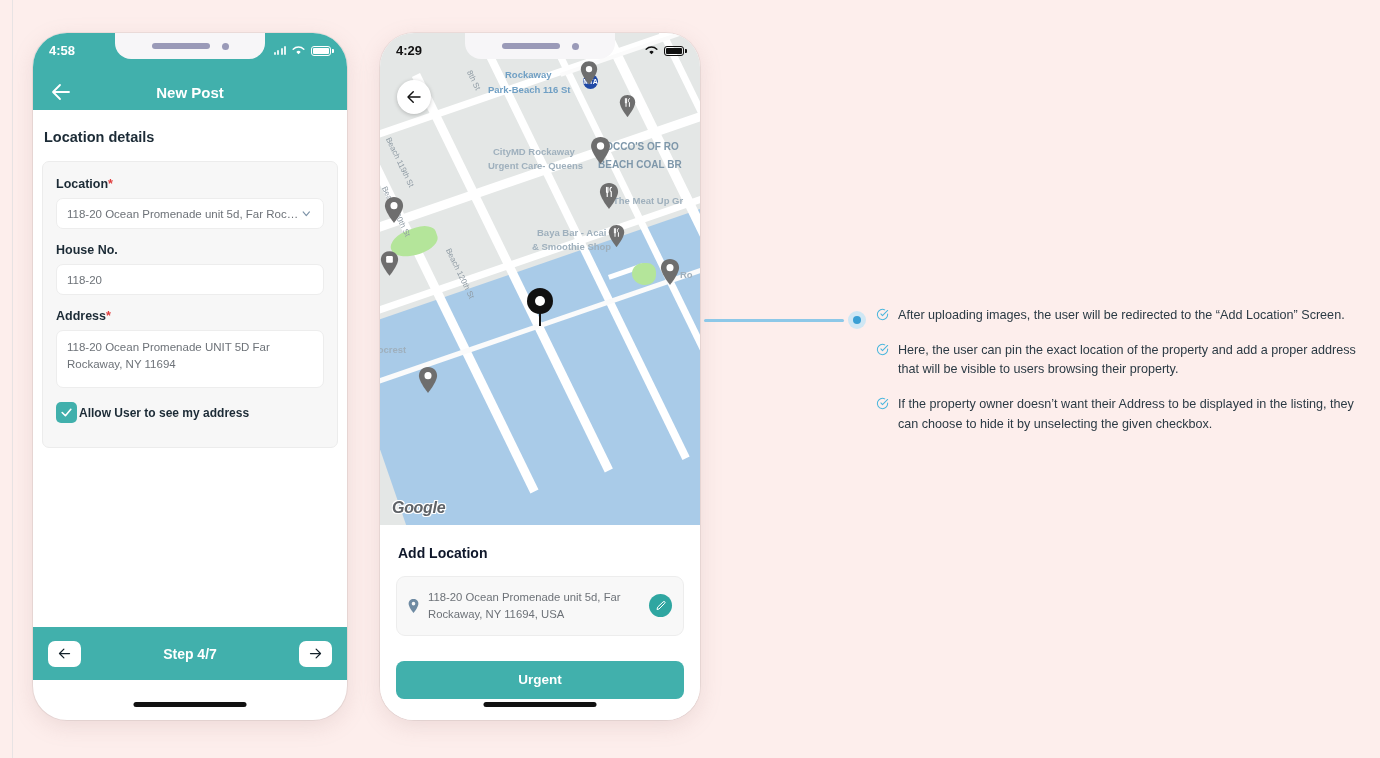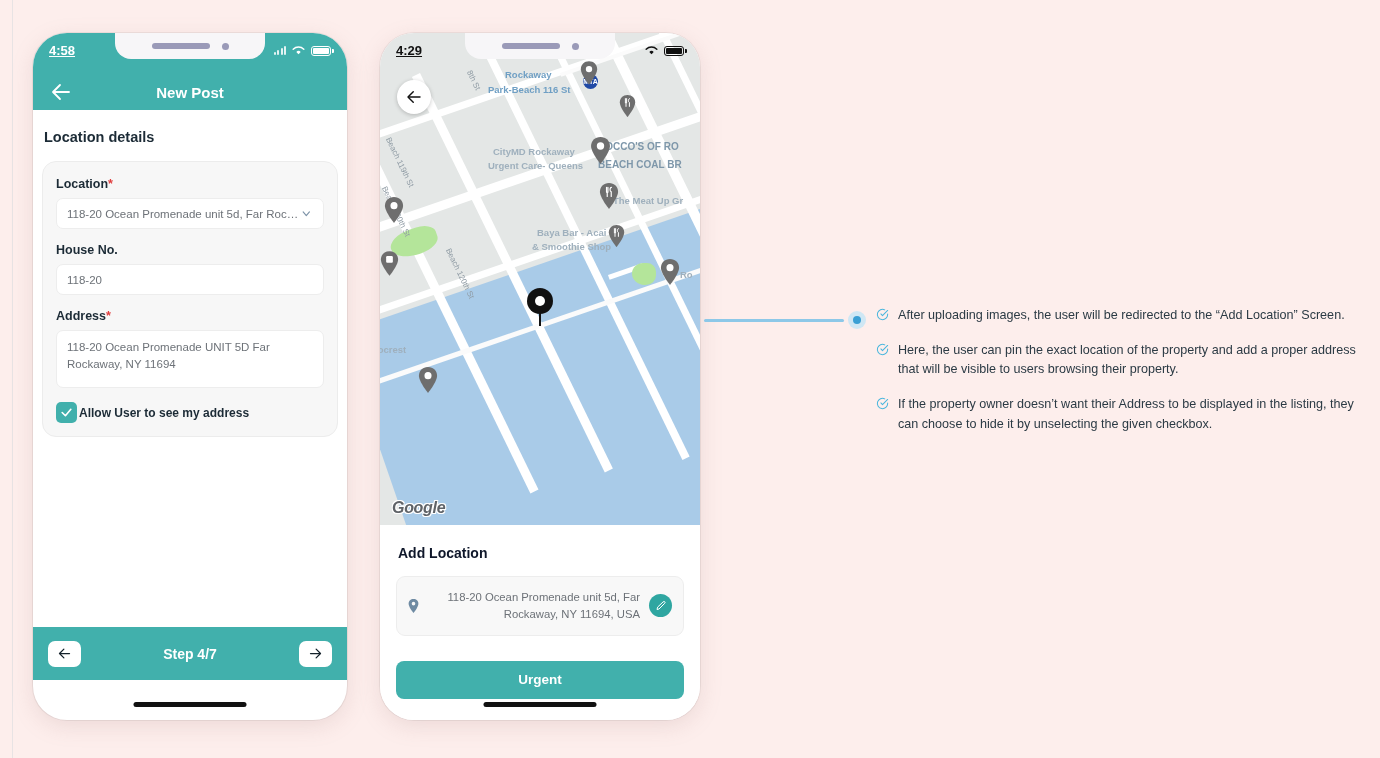--- a/index.html
+++ b/index.html
@@ -30,39 +30,39 @@
   }
   .notch .speaker{width:58px;height:6px;border-radius:3px;background:#9a9ab8;}
   .notch .cam{width:7px;height:7px;border-radius:50%;background:#9a9ab8;}
 
   .statusbar{
     position:absolute;top:0;left:0;right:0;height:30px;
     display:flex;align-items:center;justify-content:space-between;
     padding:0 16px;box-sizing:border-box;z-index:20;
     font-size:13px;font-weight:bold;
   }
-  .statusbar .time{margin-top:5px;text-decoration:underline;}
+  .statusbar .time{margin-top:5px;}
   .status-icons{display:flex;align-items:center;gap:5px;margin-top:5px;}
   .dots{display:flex;align-items:flex-end;gap:1.5px;height:9px;}
   .dots i{display:block;width:2px;border-radius:1px;background:currentColor;opacity:.85;}
   .dots i:nth-child(1){height:3px}.dots i:nth-child(2){height:5px}
   .dots i:nth-child(3){height:7px}.dots i:nth-child(4){height:9px}
   .batt{width:20px;height:10px;border:1.5px solid currentColor;border-radius:3px;position:relative;box-sizing:border-box;}
   .batt:after{content:"";position:absolute;right:-3.5px;top:2.5px;width:2px;height:4px;background:currentColor;border-radius:0 1px 1px 0;}
   .batt i{position:absolute;left:1px;top:1px;bottom:1px;right:1px;background:currentColor;border-radius:1px;}
 
   
   .p1-header{position:absolute;top:0;left:0;right:0;height:77px;background:#41b0ac;color:#fff;z-index:10;}
   .p1-title{position:absolute;left:0;right:0;bottom:9px;text-align:center;font-size:15px;font-weight:bold;}
   .p1-back{position:absolute;left:16px;bottom:6px;width:24px;height:24px;cursor:pointer;}
   .p1-body{position:absolute;top:77px;left:0;right:0;bottom:74px;background:#fff;overflow:hidden;}
   .sec-title{font-size:14.5px;font-weight:bold;color:#1c2b36;margin:19px 0 0 11px;}
   .form-card{
     margin:16px 9px 0 9px;background:#f7f7f7;border:1px solid #ececec;
-    border-radius:14px;padding:15px 13px 13px 13px;
+    border-radius:7px;padding:15px 13px 24px 13px;
   }
   .fld-label{font-size:12.5px;font-weight:bold;color:#1c2b36;margin-bottom:7px;}
   .req{color:#e03e3e;}
   .inp{
     background:#fff;border:1px solid #ededed;border-radius:7px;
     font-size:11.5px;color:#6d7278;box-sizing:border-box;
     display:flex;align-items:center;padding:0 10px;height:31px;
   }
   .inp.select{justify-content:space-between;}
   .inp.select span{overflow:hidden;white-space:nowrap;text-overflow:ellipsis;}
@@ -93,21 +93,21 @@
   .pin-poi{position:absolute;width:17px;height:22px;}
   .mta{position:absolute;width:15px;height:15px;border-radius:50%;background:#1f49a6;color:#fff;font-size:7px;font-weight:bold;display:flex;align-items:center;justify-content:center;}
   .pin-main{position:absolute;left:50%;top:255px;transform:translateX(-50%);width:26px;height:38px;z-index:6;}
   .m-back{position:absolute;left:17px;top:47px;width:34px;height:34px;border-radius:50%;background:#fff;display:flex;align-items:center;justify-content:center;box-shadow:0 1px 4px rgba(0,0,0,.22);cursor:pointer;z-index:8;}
   .gwm{position:absolute;left:12px;bottom:8px;font-size:16px;font-weight:bold;color:#5f6368;
        text-shadow:-1px -1px 0 #fff,1px -1px 0 #fff,-1px 1px 0 #fff,1px 1px 0 #fff;font-style:italic;letter-spacing:-.3px;}
   .sheet{position:absolute;left:0;right:0;top:492px;bottom:0;background:#fff;border-top-left-radius:16px;border-top-right-radius:16px;}
   .sheet-title{font-size:14px;font-weight:bold;color:#0f172a;margin:20px 0 0 18px;}
   .addr-box{
     margin:15px 16px 0 16px;background:#f8f8f8;border:1px solid #ededed;border-radius:9px;
-    padding:12px 11px;display:flex;align-items:center;gap:9px;text-align:right;
+    padding:12px 11px;display:flex;align-items:center;gap:9px;
   }
   .addr-txt{flex:1;font-size:11.3px;color:#6d7278;line-height:1.5;}
   .edit-btn{width:23px;height:23px;border-radius:50%;background:#2fa6a1;display:flex;align-items:center;justify-content:center;flex:none;cursor:pointer;}
   .confirm{
     margin:25px 16px 0 16px;height:38px;background:#41b0ac;border-radius:8px;
     display:flex;align-items:center;justify-content:center;color:#fff;font-size:13.5px;font-weight:bold;cursor:pointer;
   }
 
   
   .conn-line{position:absolute;left:704px;top:319px;width:140px;height:2.5px;background:#8dc8e8;border-radius:2px;}

